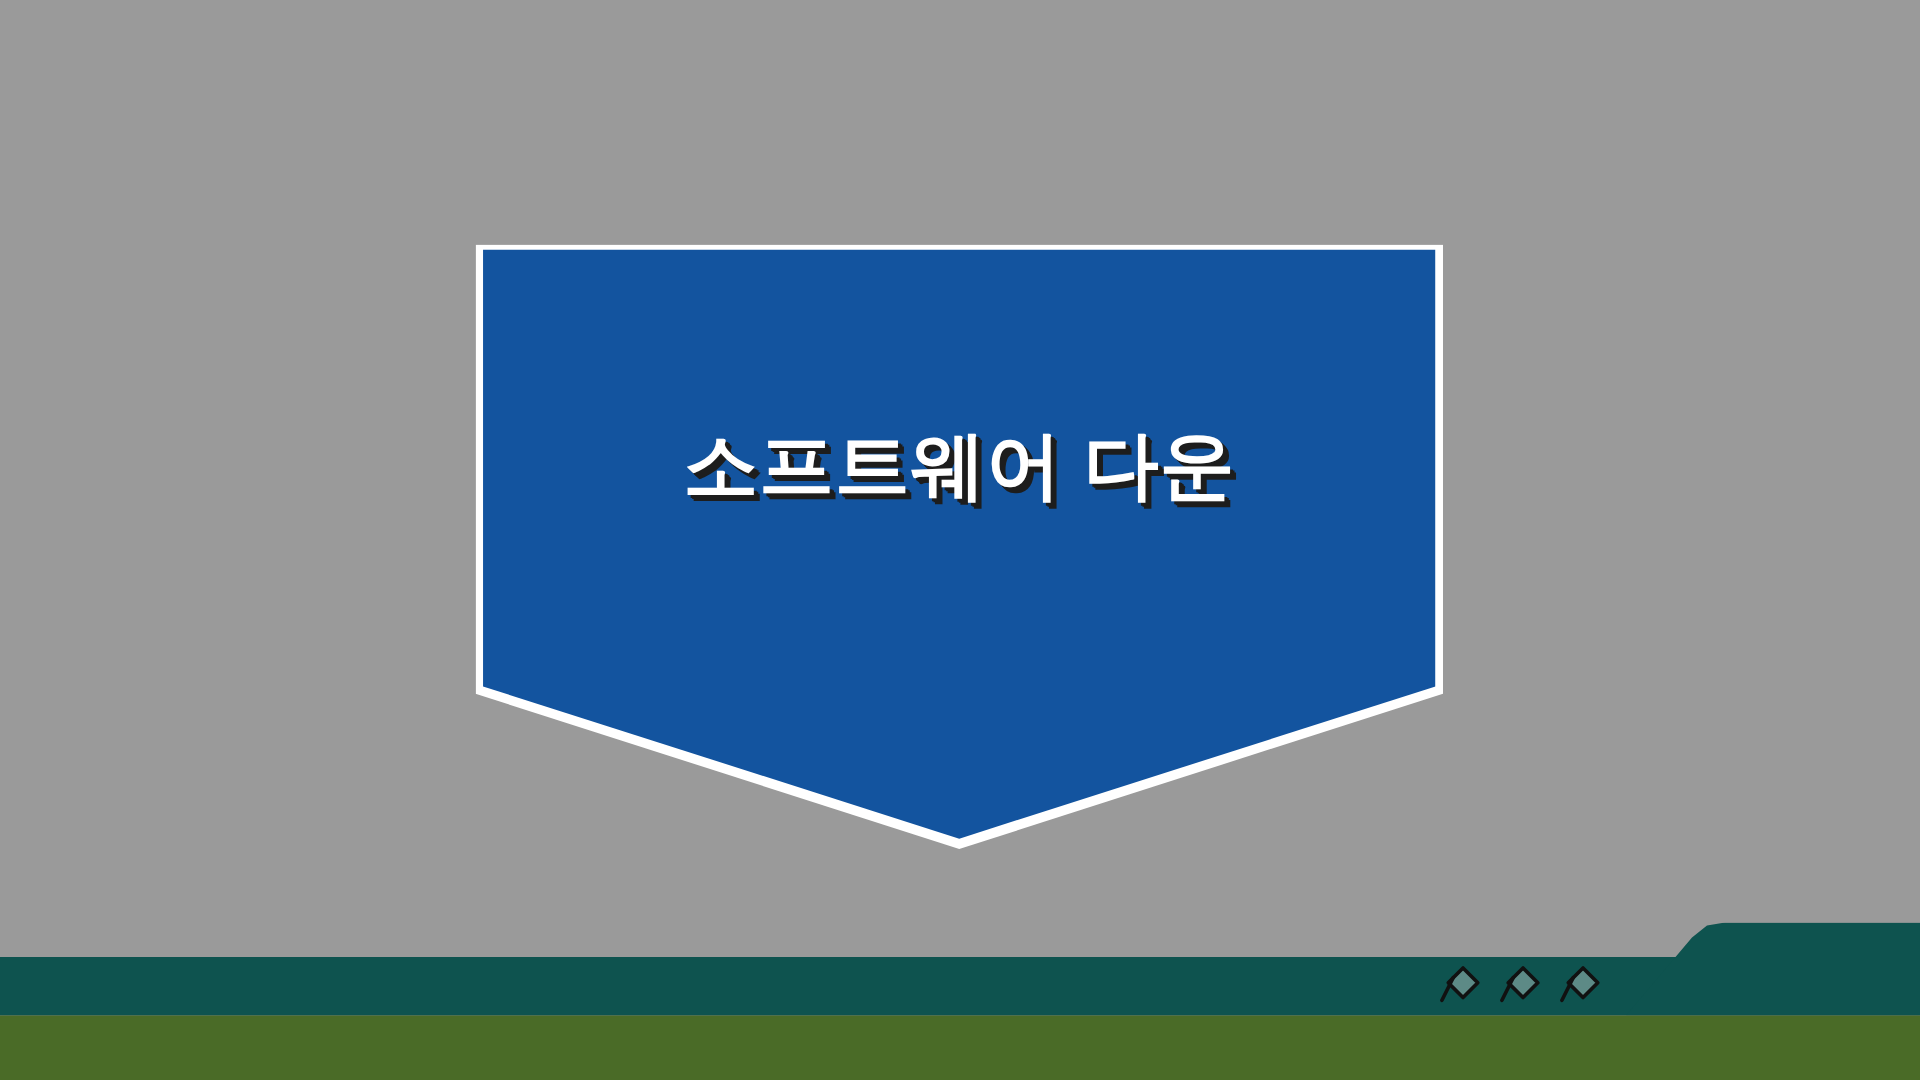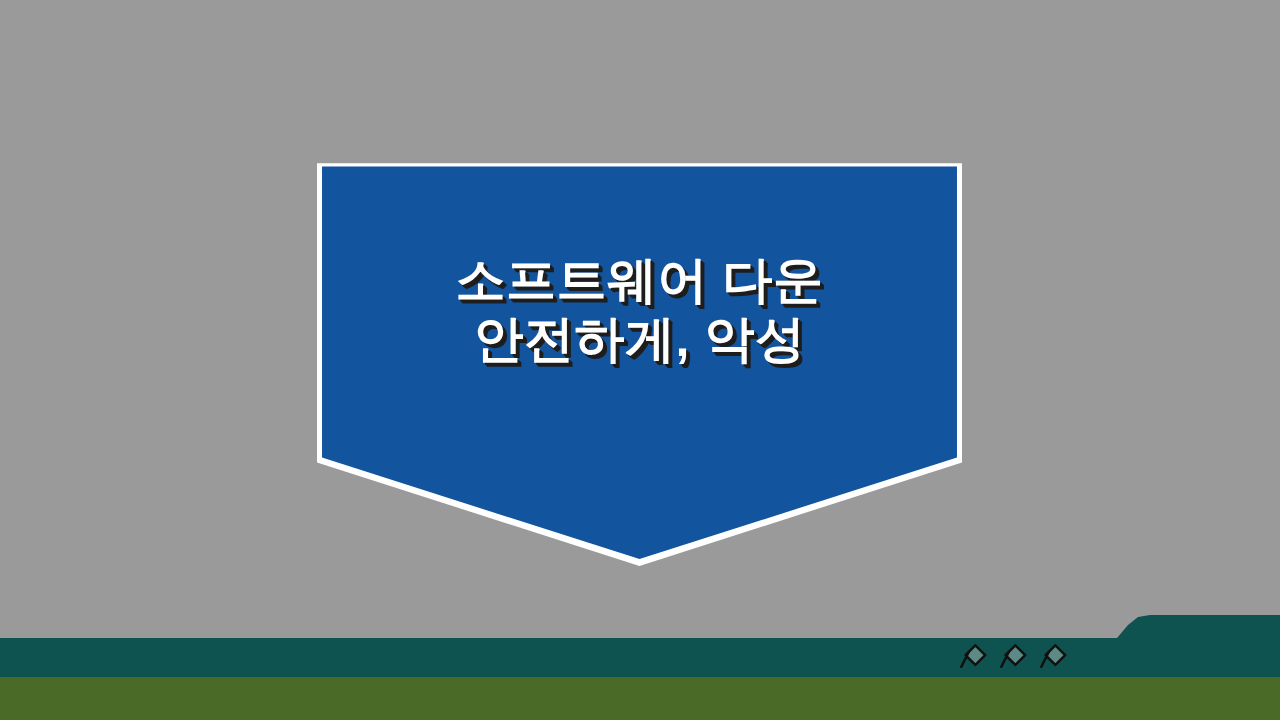--- a/index.html
+++ b/index.html
@@ -124,21 +124,20 @@
 <body>
 
 <div class="slide">
 
   <div class="banner-wrap">
     <div class="banner-outline"></div>
     <div class="banner-fill"></div>
 
     <div class="headline">
       <div class="headline-line">소프트웨어 다운</div>
-      <div class="headline-line">안전하게, 악성</div>
     </div>
   </div>
 
   <div class="band-teal"></div>
   <div class="band-teal-riser"></div>
   <div class="band-green"></div>
 
   <div class="pin-row">
     <span class="pin-icon-wrap">
       <svg class="pin-icon" viewBox="0 0 32 32" aria-hidden="true">

